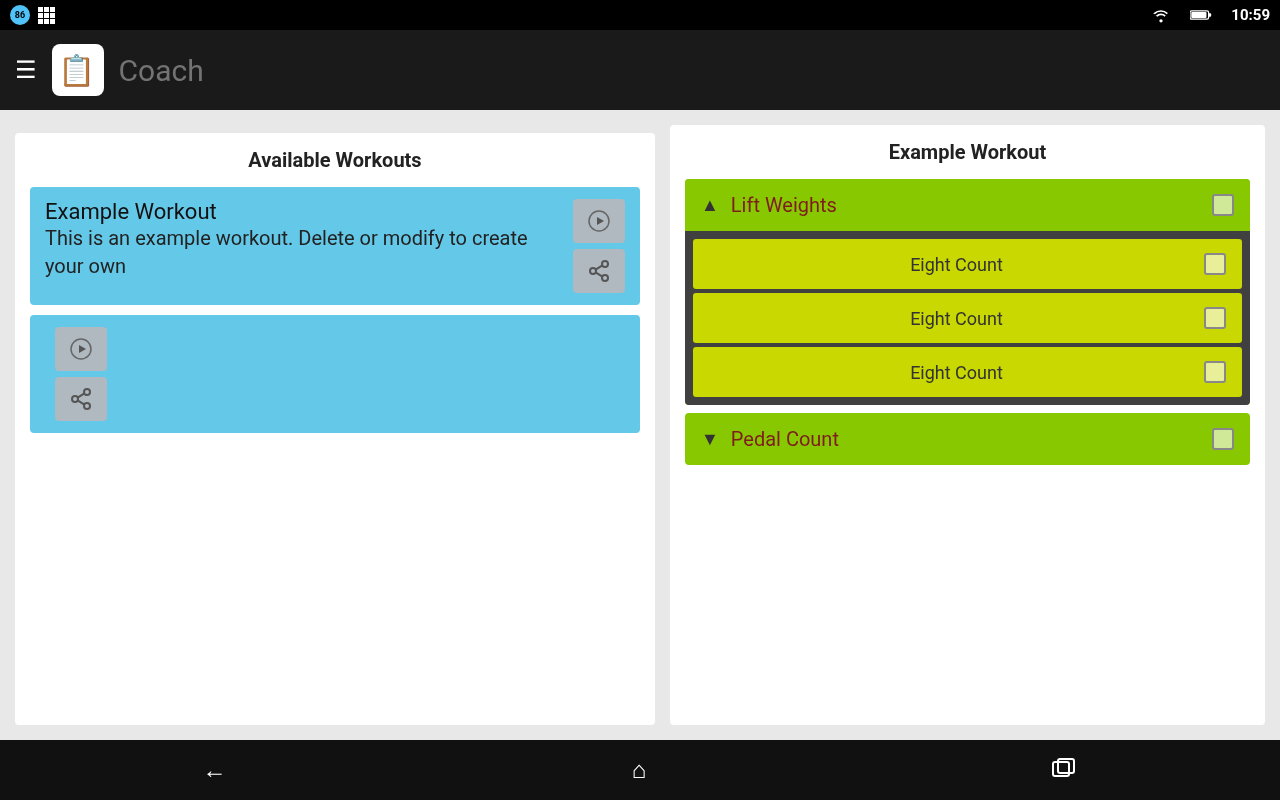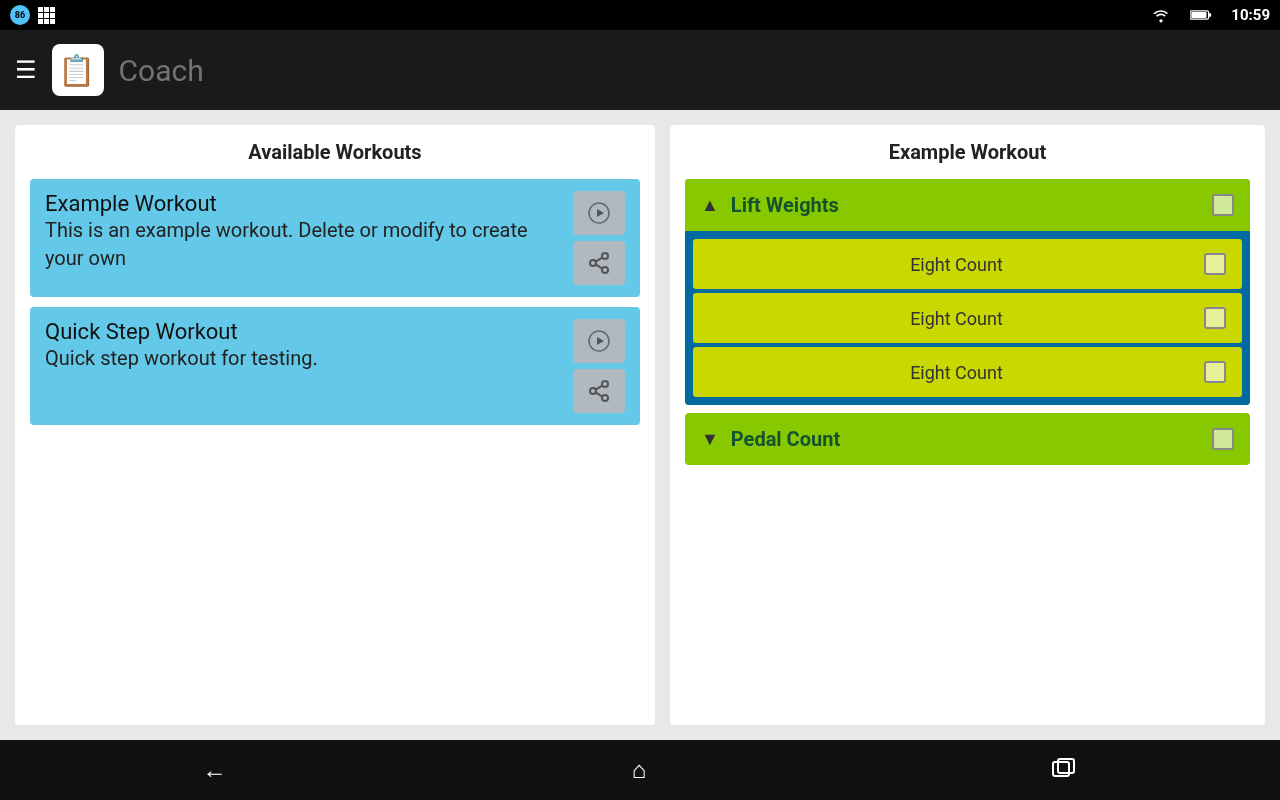--- a/index.html
+++ b/index.html
@@ -56,20 +56,21 @@
       padding: 15px;
       gap: 15px;
     }
 
     
     .left-panel {
       flex: 0 0 640px;
       background: white;
       border-radius: 4px;
       padding: 15px;
+      margin-top: 8px;
     }
     .panel-title {
       font-size: 20px;
       font-weight: bold;
       text-align: center;
       margin-bottom: 15px;
       color: #222;
     }
 
     
@@ -142,35 +143,35 @@
       justify-content: space-between;
       cursor: pointer;
     }
     .exercise-group-header-left {
       display: flex;
       align-items: center;
       gap: 12px;
     }
     .exercise-group-name {
       font-size: 20px;
-      font-weight: bold;
-      color: #14532d;
+      font-weight: normal;
+      color: #7f1d1d;
     }
     .chevron { font-size: 18px; color: #333; }
     .group-checkbox {
       width: 22px;
       height: 22px;
       border: 2px solid #888;
       background: rgba(255,255,255,0.6);
       border-radius: 3px;
     }
 
     
     .exercise-sub-items {
-      background: #0369a1;
+      background: #404040;
       padding: 4px 0;
     }
     .exercise-sub-item {
       background: #c8d800;
       margin: 4px 8px;
       border-radius: 3px;
       padding: 14px 16px;
       display: flex;
       align-items: center;
       justify-content: space-between;
@@ -277,24 +278,20 @@
               <line x1="8.6" y1="10.7" x2="15.4" y2="6.3"></line>
                 <line x1="8.6" y1="13.3" x2="15.4" y2="17.7"></line>
             </svg>
           </button>
         </div>
       </div>
     </div>
 
     <div class="workout-item">
       <div class="workout-item-top">
-        <div>
-          <div class="workout-item-name">Quick Step Workout</div>
-          <div class="workout-item-desc">Quick step workout for testing.</div>
-        </div>
         <div class="workout-buttons">
           <button class="workout-btn">
             <svg viewBox="0 0 24 24" fill="#555">
                 <circle cx="12" cy="12" r="10" fill="none" stroke="#666" stroke-width="1.5"></circle>
                 <polygon points="10,8 17,12 10,16" fill="#555"></polygon>
               </svg>
           </button>
           <button class="workout-btn">
             <svg viewBox="0 0 24 24" fill="none" stroke="#555" stroke-width="2">
               <circle cx="18" cy="5" r="3"></circle>

